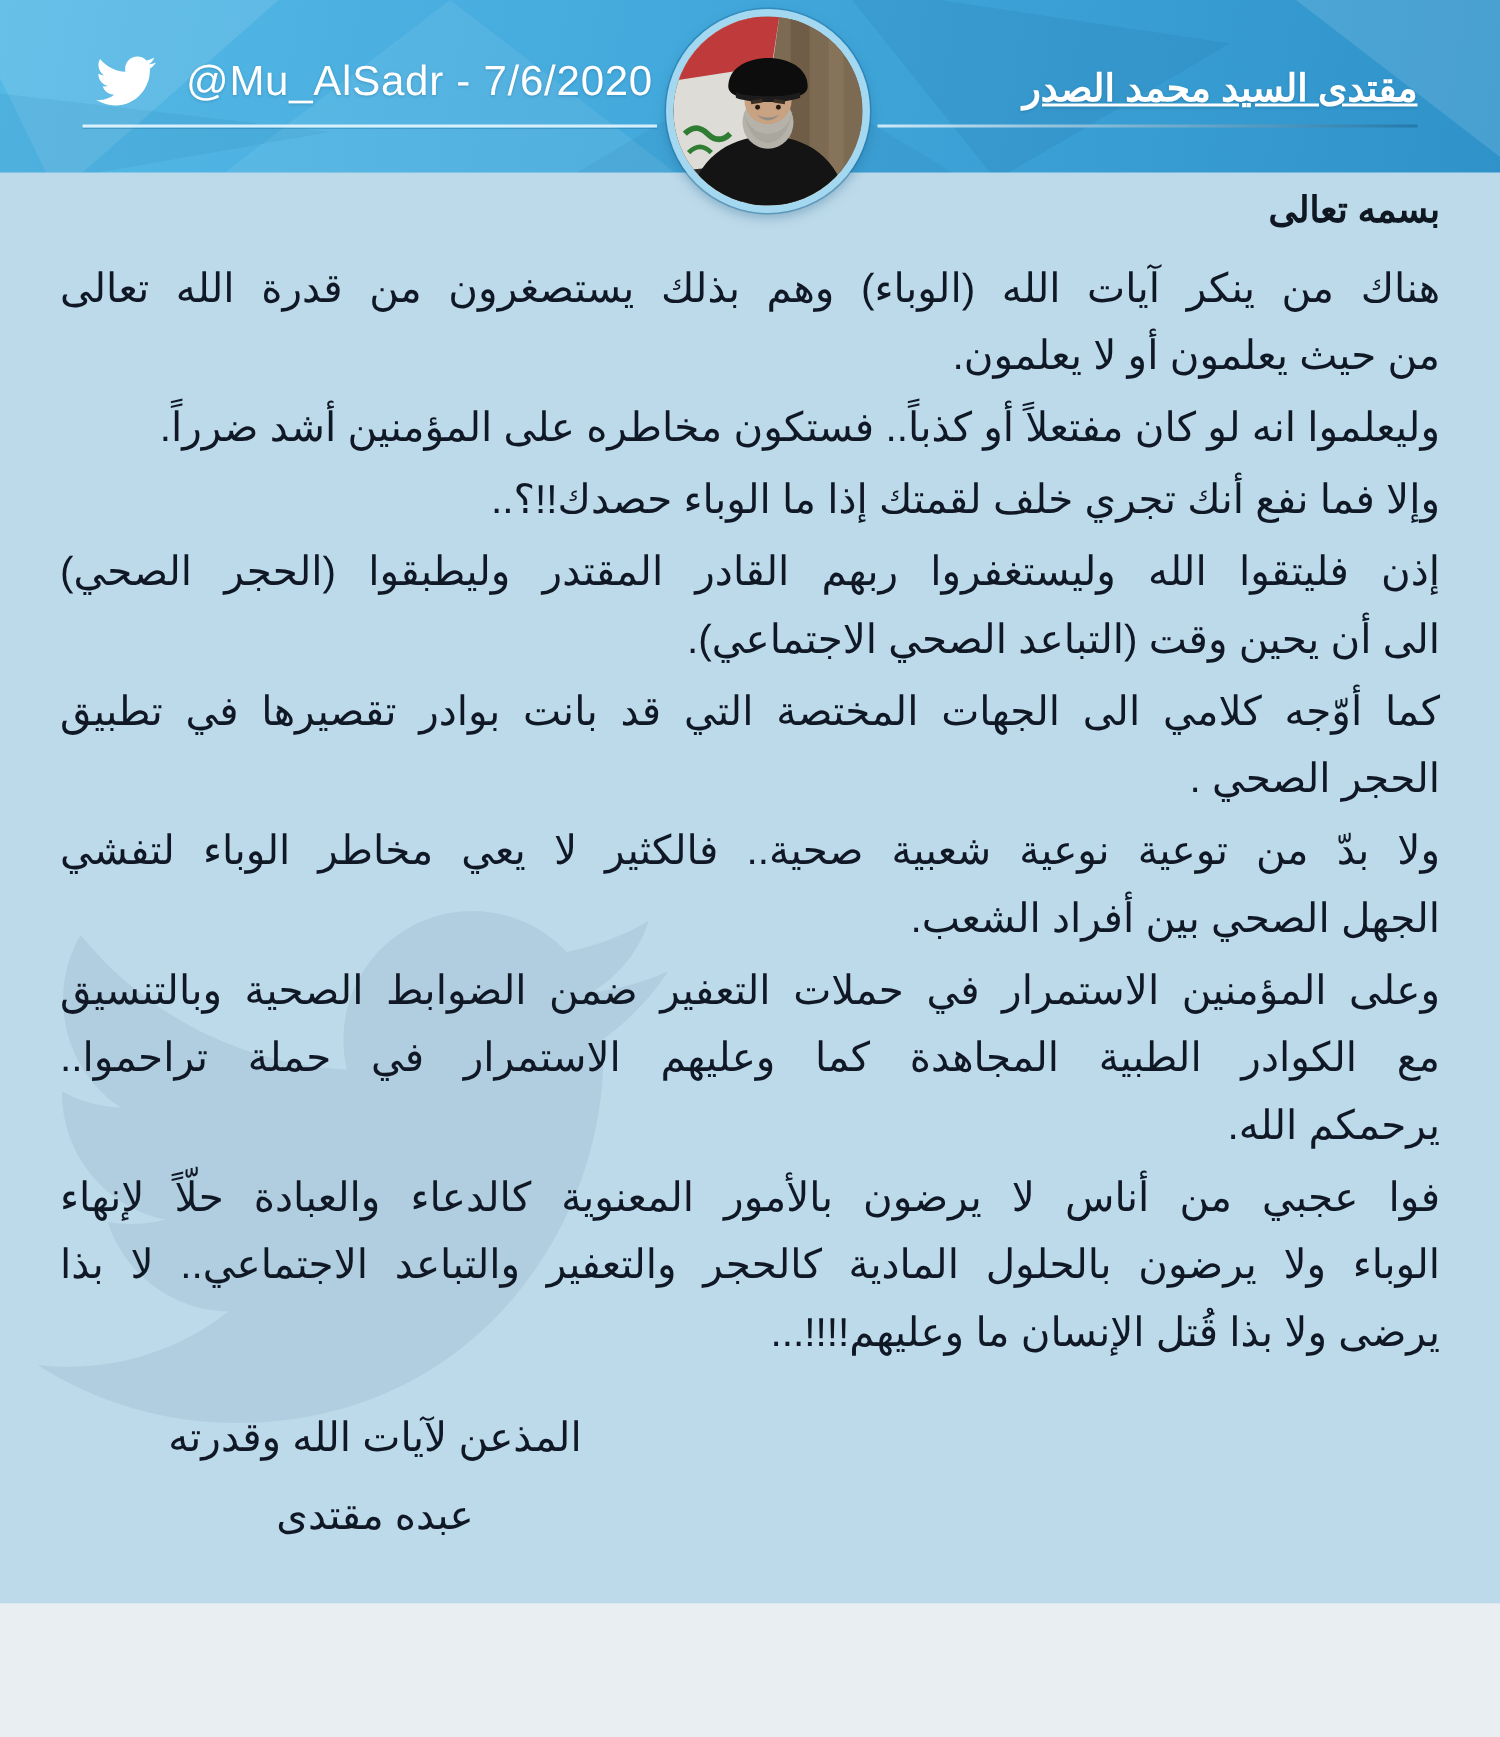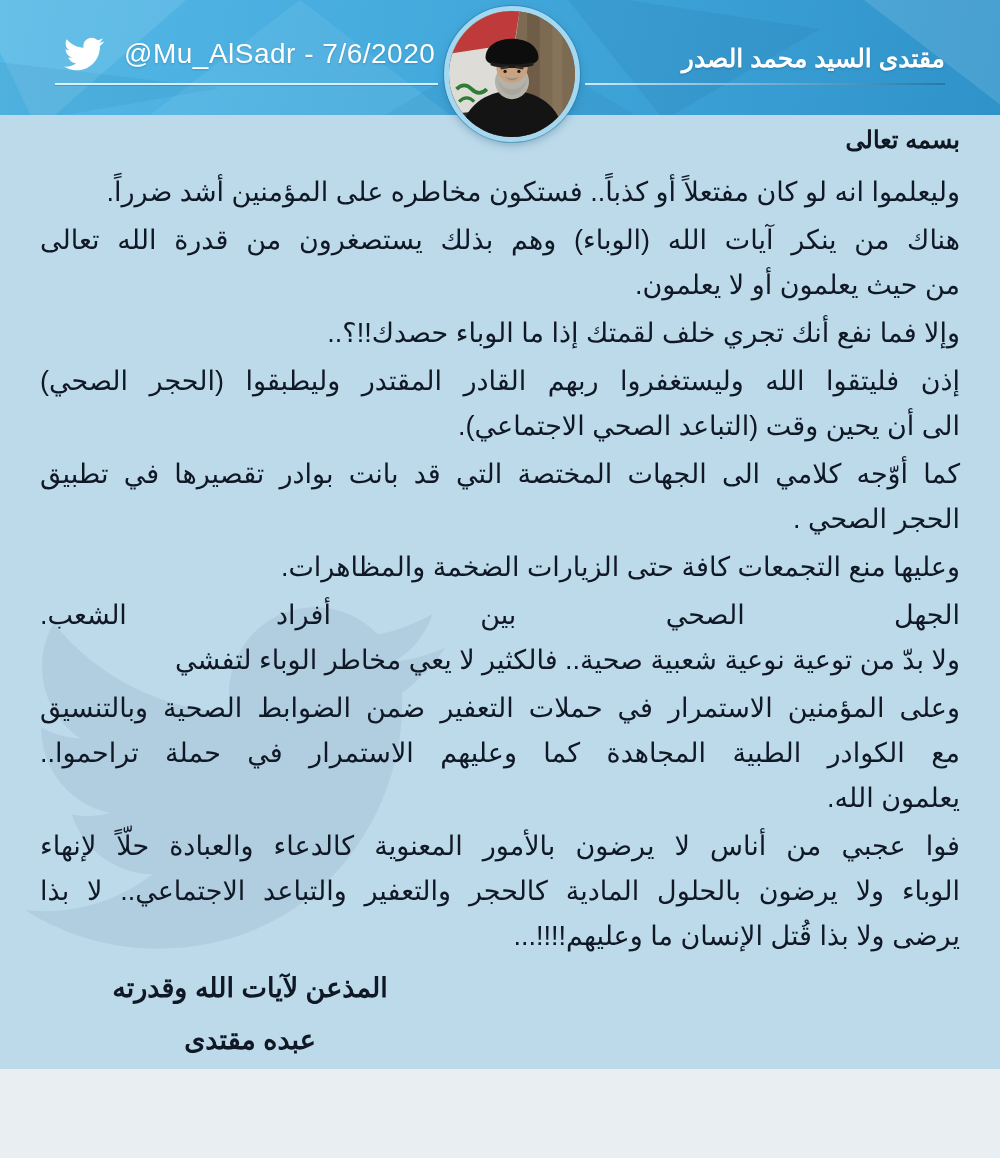--- a/index.html
+++ b/index.html
@@ -22,21 +22,21 @@
   .f5{left:360px;top:40px;width:300px;height:90px;background:rgba(20,95,145,.08);clip-path:polygon(0 100%,50% 0,100% 100%);}
   .f6{left:-20px;top:60px;width:240px;height:70px;background:rgba(20,95,145,.09);clip-path:polygon(0 0,100% 40%,0 100%);}
   .hline{position:absolute;top:83px;height:2px;}
   .hline.left{left:55px;width:383px;background:rgba(240,250,255,.85);box-shadow:0 1px 0 rgba(25,105,150,.35);}
   .hline.right{left:585px;width:360px;background:linear-gradient(to right,rgba(240,250,255,.8),rgba(35,120,168,.95));}
   .handle-row{position:absolute;left:60px;top:34px;display:flex;align-items:center;gap:16px;}
   .handle-row svg{width:48px;height:40px;}
   .handle-text{color:#ffffff;font-size:28px;letter-spacing:.5px;text-shadow:0 1px 2px rgba(20,80,120,.3);}
   .profile-name{
     position:absolute;right:55px;top:44px;color:#ffffff;font-size:25px;font-weight:bold;
-    direction:rtl;text-shadow:0 1px 2px rgba(20,80,120,.35);
+    direction:rtl;text-shadow:0 1px 2px rgba(20,80,120,.35);text-decoration:underline;
   }
   
   .avatar{
     position:absolute;left:444px;top:6px;width:136px;height:136px;border-radius:50%;
     border:5px solid #a3d8f0;box-shadow:0 0 0 1px rgba(30,110,160,.45),0 3px 8px rgba(30,90,130,.35);
     overflow:hidden;background:#7d6a52;z-index:5;
   }
   .avatar svg{width:100%;height:100%;display:block;}
   
   .watermark{position:absolute;left:-45px;top:568px;width:560px;height:420px;opacity:.5;z-index:0;}
@@ -47,22 +47,22 @@
     font-size:24px;font-weight:bold;z-index:2;
   }
   .body-text{
     position:absolute;left:40px;right:40px;top:170px;direction:rtl;color:#101826;
     font-size:27px;font-weight:500;line-height:45px;z-index:2;
   }
   .para{margin:0 0 3px 0;}
   .tline{text-align:right;white-space:nowrap;}
   .para .tline:not(:last-child){text-align:justify;text-align-last:justify;}
   .signature{
-    position:absolute;left:60px;top:962px;width:380px;text-align:center;direction:rtl;
-    color:#101826;font-size:27px;font-weight:700;line-height:52px;z-index:2;
+    position:absolute;left:60px;top:932px;width:380px;text-align:center;direction:rtl;
+    color:#101826;font-size:27px;font-weight:400;line-height:52px;z-index:2;
   }
   
   .footer-line{position:absolute;left:162px;top:1119px;width:782px;height:3px;background:#2f9bcd;z-index:1;}
   .action-bar{
     position:absolute;left:328px;top:1096px;width:345px;height:50px;border-radius:25px;
     background:linear-gradient(to bottom,#54b8e6,#2b90c8);
     box-shadow:0 6px 12px rgba(33,118,166,.45), inset 0 2px 4px rgba(255,255,255,.3);
     display:flex;align-items:center;justify-content:space-between;padding:0 30px;z-index:3;
   }
   .action-btn{width:30px;height:30px;display:flex;align-items:center;justify-content:center;cursor:pointer;}
@@ -121,48 +121,45 @@
       <path d="M33 40 C38 43 62 43 67 40 L67 43 C60 46 40 46 33 43 Z" fill="#1c1c1c"></path>
       <path d="M41 45.5 L47 44.5 M53 44.5 L59 45.5" stroke="#3a2d22" stroke-width="2"></path>
       <circle cx="44.5" cy="48" r="1.3" fill="#241a12"></circle>
       <circle cx="55.5" cy="48" r="1.3" fill="#241a12"></circle>
     </svg>
   </div>
 
   <div class="basmala">بسمه تعالى</div>
   <div class="body-text">
       <div class="para">
-        <div class="tline">وليعلموا انه لو كان مفتعلاً أو كذباً.. فستكون مخاطره على المؤمنين أشد ضرراً.</div>
-      </div>
-      <div class="para">
         <div class="tline">هناك من ينكر آيات الله (الوباء) وهم بذلك يستصغرون من قدرة الله تعالى</div>
         <div class="tline">من حيث يعلمون أو لا يعلمون.</div>
       </div>
       <div class="para">
+        <div class="tline">وليعلموا انه لو كان مفتعلاً أو كذباً.. فستكون مخاطره على المؤمنين أشد ضرراً.</div>
+      </div>
+      <div class="para">
         <div class="tline">وإلا فما نفع أنك تجري خلف لقمتك إذا ما الوباء حصدك!!؟..</div>
       </div>
       <div class="para">
         <div class="tline">إذن فليتقوا الله وليستغفروا ربهم القادر المقتدر وليطبقوا (الحجر الصحي)</div>
         <div class="tline">الى أن يحين وقت (التباعد الصحي الاجتماعي).</div>
       </div>
       <div class="para">
         <div class="tline">كما أوّجه كلامي الى الجهات المختصة التي قد بانت بوادر تقصيرها في تطبيق</div>
         <div class="tline">الحجر الصحي .</div>
       </div>
       <div class="para">
-        <div class="tline">وعليها منع التجمعات كافة حتى الزيارات الضخمة والمظاهرات.</div>
-      </div>
-      <div class="para">
+        <div class="tline">ولا بدّ من توعية نوعية شعبية صحية.. فالكثير لا يعي مخاطر الوباء لتفشي</div>
         <div class="tline">الجهل الصحي بين أفراد الشعب.</div>
-        <div class="tline">ولا بدّ من توعية نوعية شعبية صحية.. فالكثير لا يعي مخاطر الوباء لتفشي</div>
       </div>
       <div class="para">
         <div class="tline">وعلى المؤمنين الاستمرار في حملات التعفير ضمن الضوابط الصحية وبالتنسيق</div>
         <div class="tline">مع الكوادر الطبية المجاهدة كما وعليهم الاستمرار في حملة تراحموا..</div>
-        <div class="tline">يعلمون الله.</div>
+        <div class="tline">يرحمكم الله.</div>
       </div>
       <div class="para">
         <div class="tline">فوا عجبي من أناس لا يرضون بالأمور المعنوية كالدعاء والعبادة حلّاً لإنهاء</div>
         <div class="tline">الوباء ولا يرضون بالحلول المادية كالحجر والتعفير والتباعد الاجتماعي.. لا بذا</div>
         <div class="tline">يرضى ولا بذا قُتل الإنسان ما وعليهم!!!!...</div>
       </div>
     </div>
   <div class="signature">
       <div>المذعن لآيات الله وقدرته</div>
       <div>عبده مقتدى</div>

